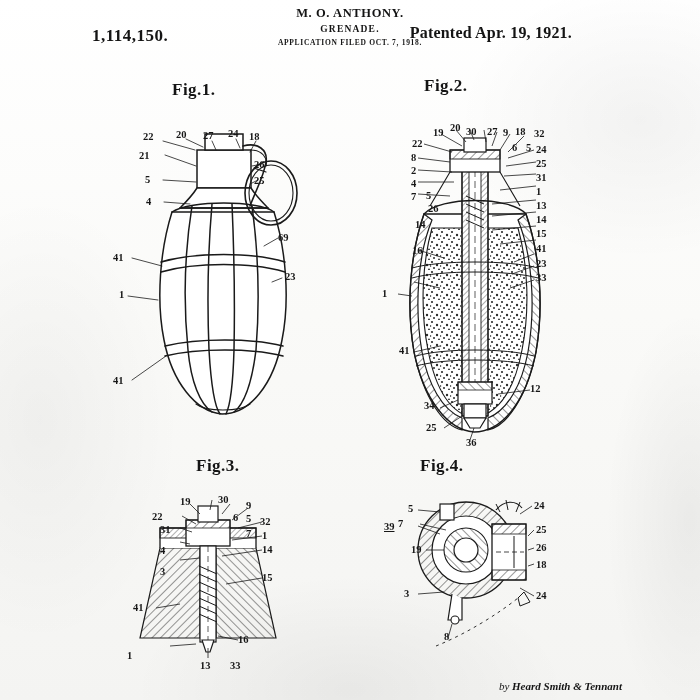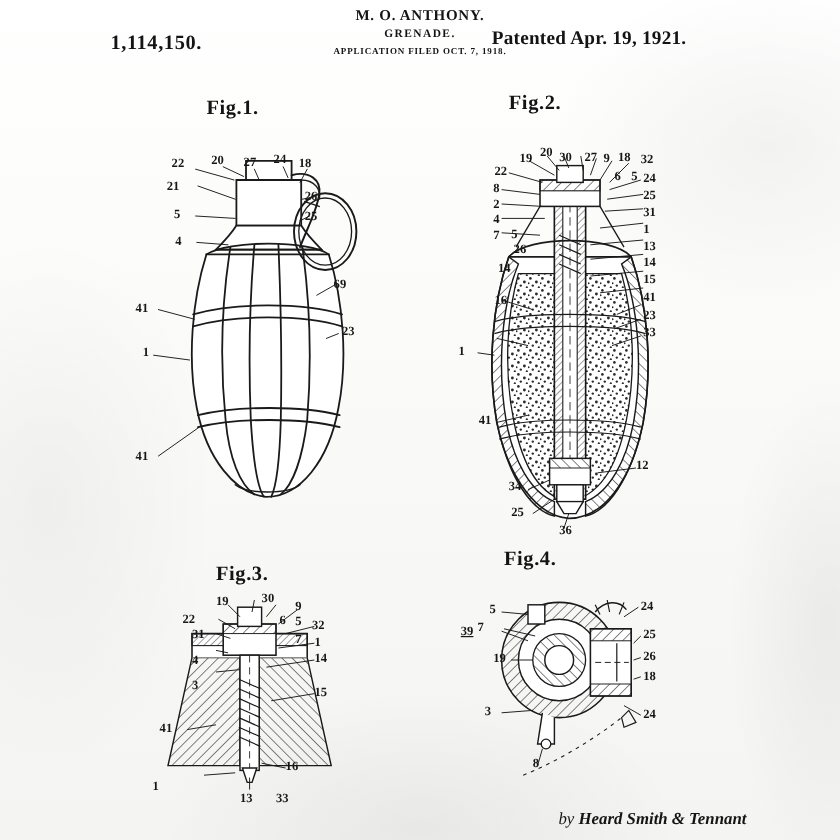--- a/index.html
+++ b/index.html
@@ -41,34 +41,34 @@
     font-weight:bold;font-size:16px;letter-spacing:.2px;
     white-space:nowrap;
   }
 
   
   .figcap{
     position:absolute;font-weight:bold;font-size:17px;letter-spacing:.5px;
   }
   #cap1{left:172px;top:80px;font-family:Liberation Serif, serif;}
   #cap2{left:424px;top:76px;}
-  #cap3{left:180px;top:456px;margin-top:12px;}
+  #cap3{left:196px;top:456px;}
   #cap4{left:420px;top:456px;}
 
   
   .num{
     position:absolute;font-family:"Liberation Serif",serif;
     font-size:10.5px;font-weight:bold;color:#171717;white-space:nowrap;
   }
 
   
   .inv{position:absolute;right:78px;bottom:8px;text-align:center;}
   .inv .i1{font-size:13px;letter-spacing:.3px;}
   .inv .i2{font-size:14px;letter-spacing:.2px;margin-top:3px;}
-  .inv .i3{font-size:14px;font-style:italic;margin-top:3px;}
+  .inv .i3{font-size:11px;font-style:italic;margin-top:3px;}
   .inv .i3 b{font-style:italic;font-weight:bold;}
 
   svg{position:absolute;left:0;top:0;}
   .ln{stroke:#1a1a1a;fill:none;}
 </style>
 </head>
 <body>
 
 <div class="fabric"></div>
 

